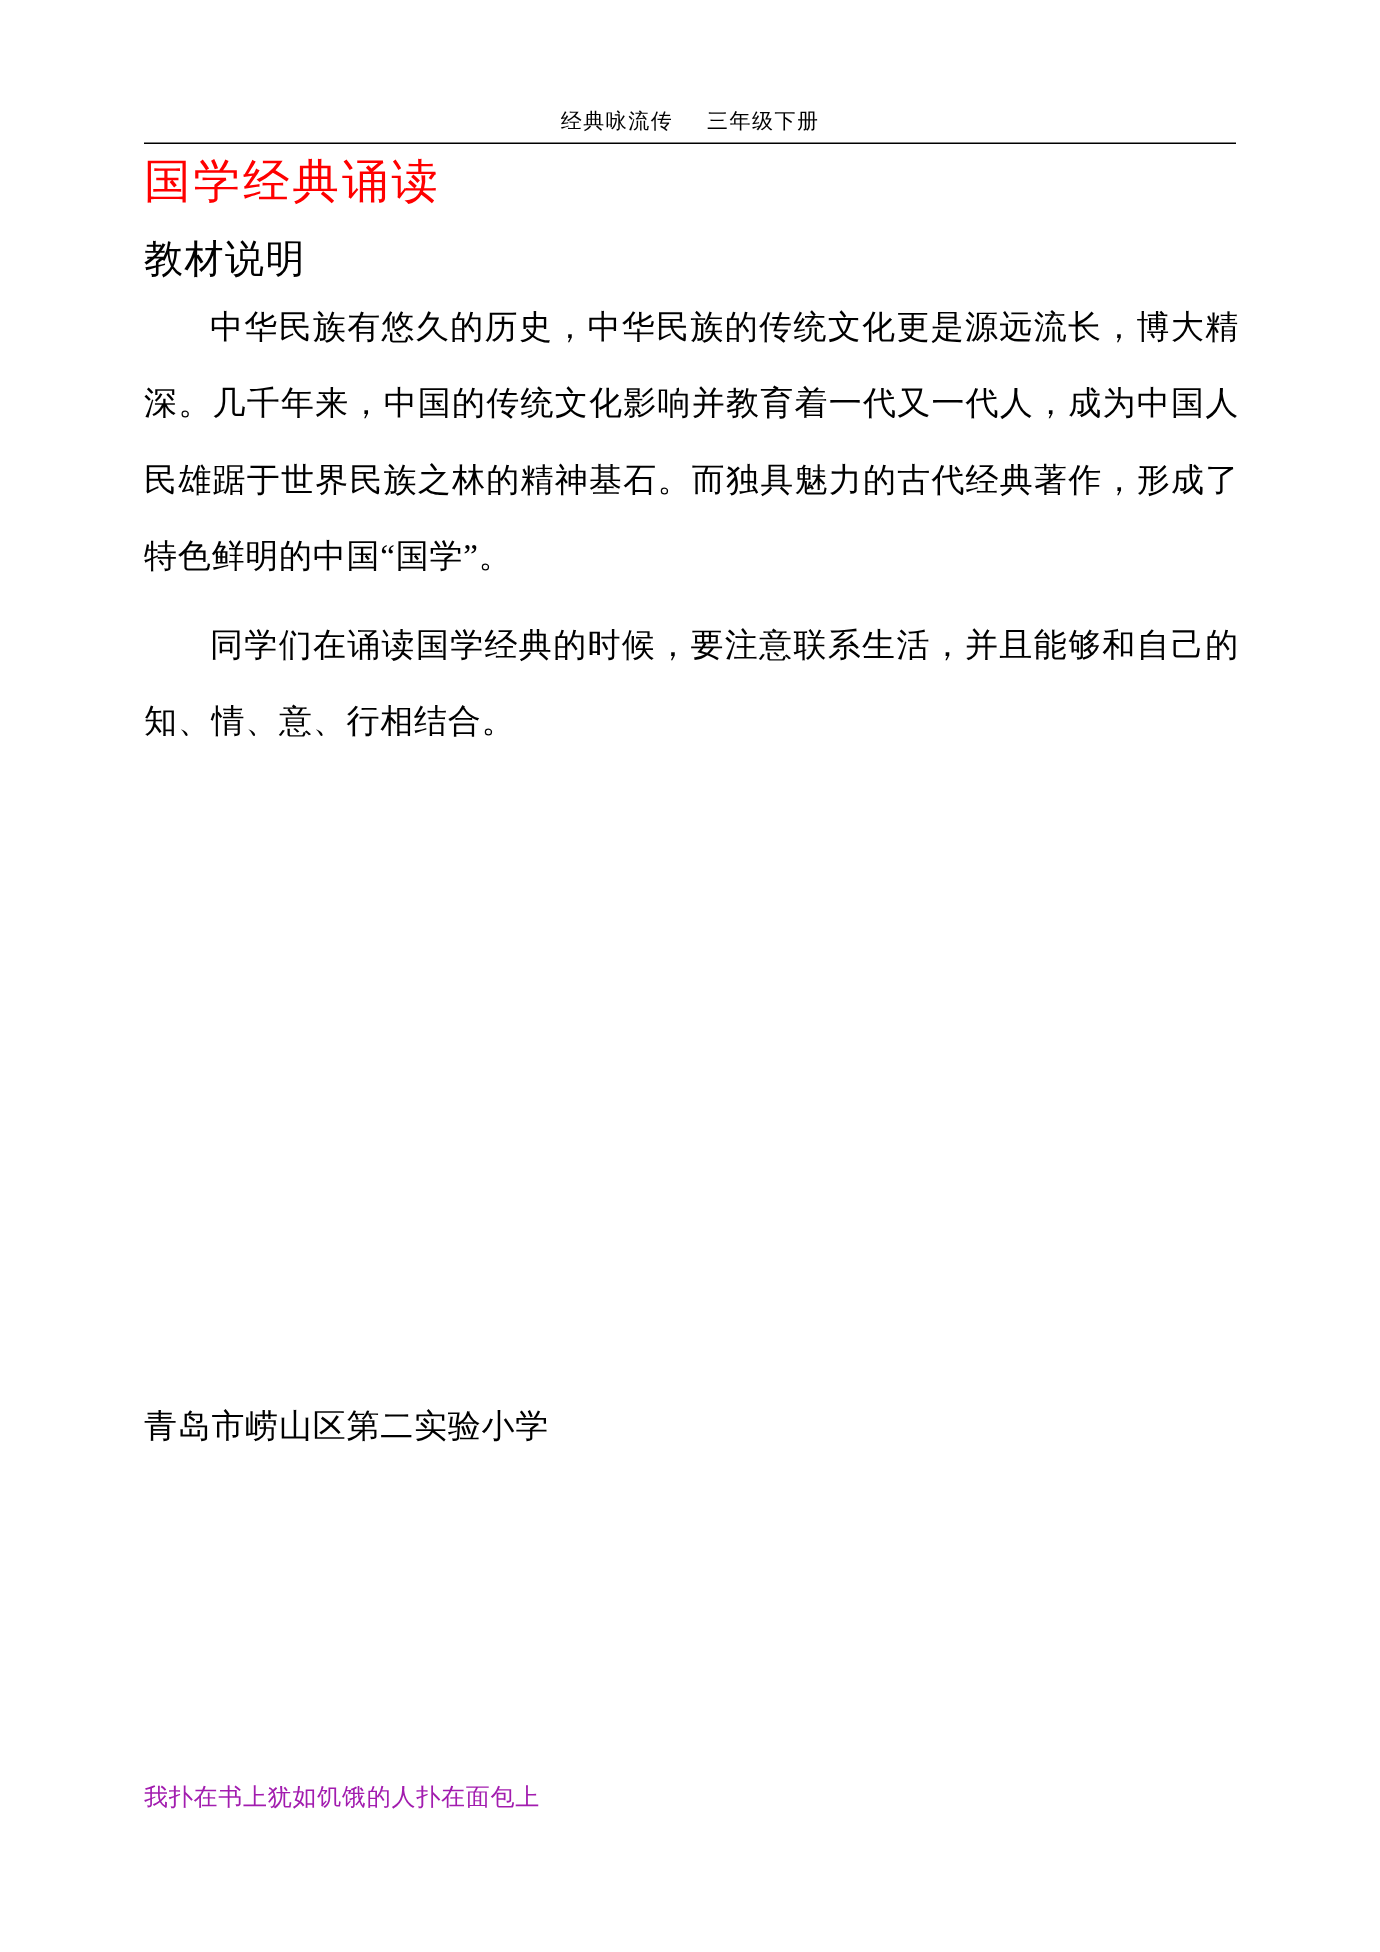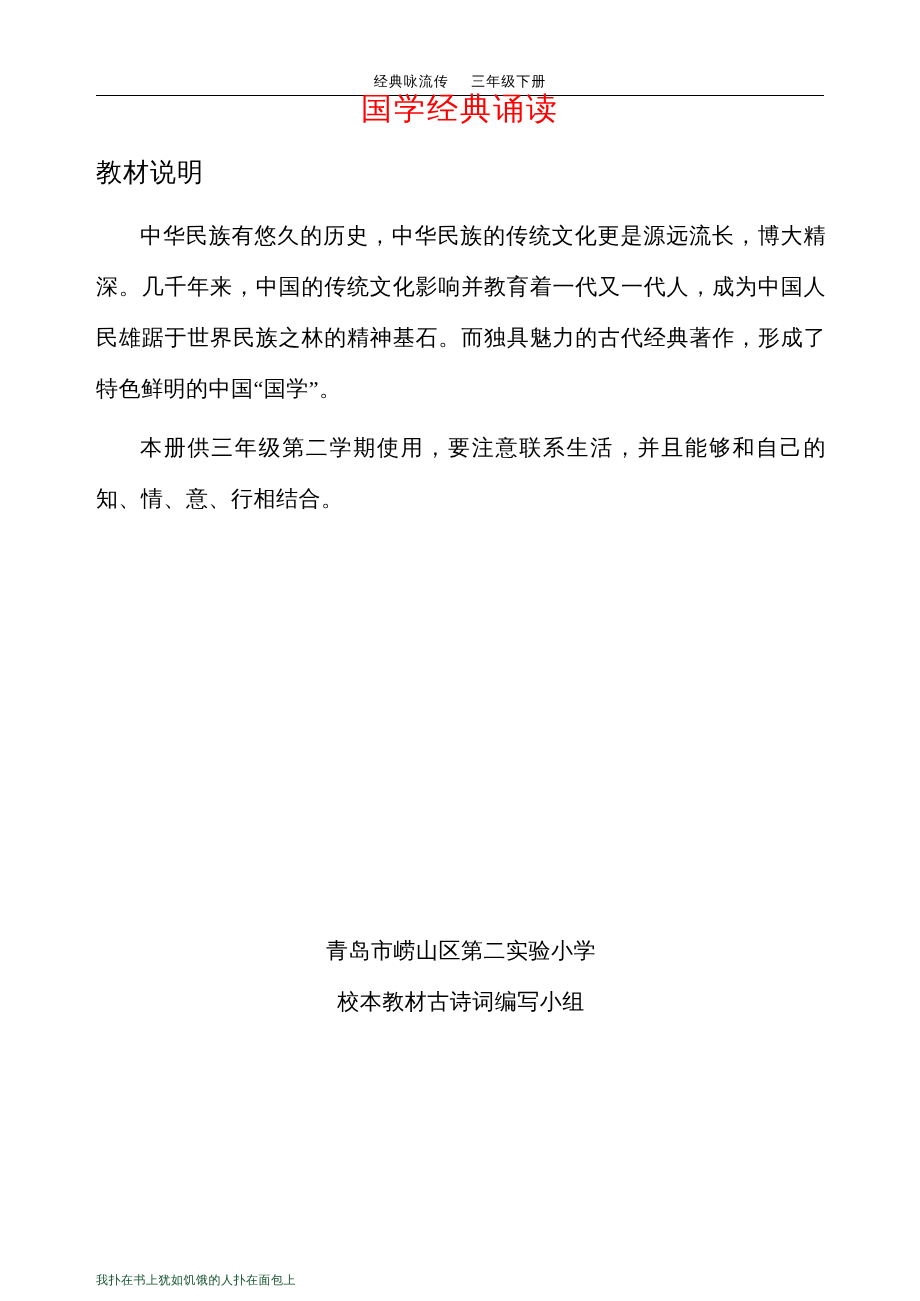--- a/index.html
+++ b/index.html
@@ -37,92 +37,91 @@
     white-space: pre;
   }
   .header-rule {
     margin-top: 4px;
     border-bottom: 1.5px solid #000000;
     width: 100%;
   }
   .doc-title {
     position: absolute;
     left: 96px;
-    top: 88px;
+    top: 100px;
     width: 728px;
-    text-align: center;
+    text-align: left;
     color: #ff0000;
     font-size: 31px;
     font-weight: normal;
     letter-spacing: 2px;
     font-family: "Liberation Serif", "DejaVu Serif", serif;
   }
   .section-heading {
     position: absolute;
     left: 96px;
     top: 155px;
     font-size: 26px;
     letter-spacing: 1px;
   }
   .body-block {
     position: absolute;
     left: 96px;
-    top: 210px;
+    top: 192px;
     width: 730px;
   }
   .para {
     font-size: 22px;
     line-height: 51px;
     text-indent: 2em;
     text-align: justify;
     text-justify: inter-ideograph;
     letter-spacing: 0.5px;
     margin: 0 0 8px 0;
   }
   .signature-block {
     position: absolute;
     left: 96px;
     top: 925px;
     width: 730px;
-    text-align: center;
+    text-align: left;
     padding-right: 8px;
   }
   .sig-line {
     font-size: 22px;
     line-height: 51px;
     letter-spacing: 0.5px;
   }
   .footer {
     position: absolute;
     left: 96px;
-    top: 1272px;
-    font-size: 12px;
+    top: 1188px;
+    font-size: 16px;
     letter-spacing: 0.5px;
-    color: #14532d;
+    color: #a21caf;
   }
 </style>
 </head>
 <body>
 
 <div class="page">
 
   <div class="header-area">
     <div class="header-text">经典咏流传     三年级下册</div>
     <div class="header-rule"></div>
   </div>
 
   <div class="doc-title">国学经典诵读</div>
 
   <div class="section-heading">教材说明</div>
 
   <div class="body-block">
     <p class="para">中华民族有悠久的历史，中华民族的传统文化更是源远流长，博大精深。几千年来，中国的传统文化影响并教育着一代又一代人，成为中国人民雄踞于世界民族之林的精神基石。而独具魅力的古代经典著作，形成了特色鲜明的中国“国学”。</p>
-    <p class="para">本册供三年级第二学期使用，要注意联系生活，并且能够和自己的知、情、意、行相结合。</p>
+    <p class="para">同学们在诵读国学经典的时候，要注意联系生活，并且能够和自己的知、情、意、行相结合。</p>
   </div>
 
   <div class="signature-block">
     <div class="sig-line">青岛市崂山区第二实验小学</div>
-    <div class="sig-line">校本教材古诗词编写小组</div>
   </div>
 
   <div class="footer">我扑在书上犹如饥饿的人扑在面包上</div>
 
 </div>
 
 </body></html>

